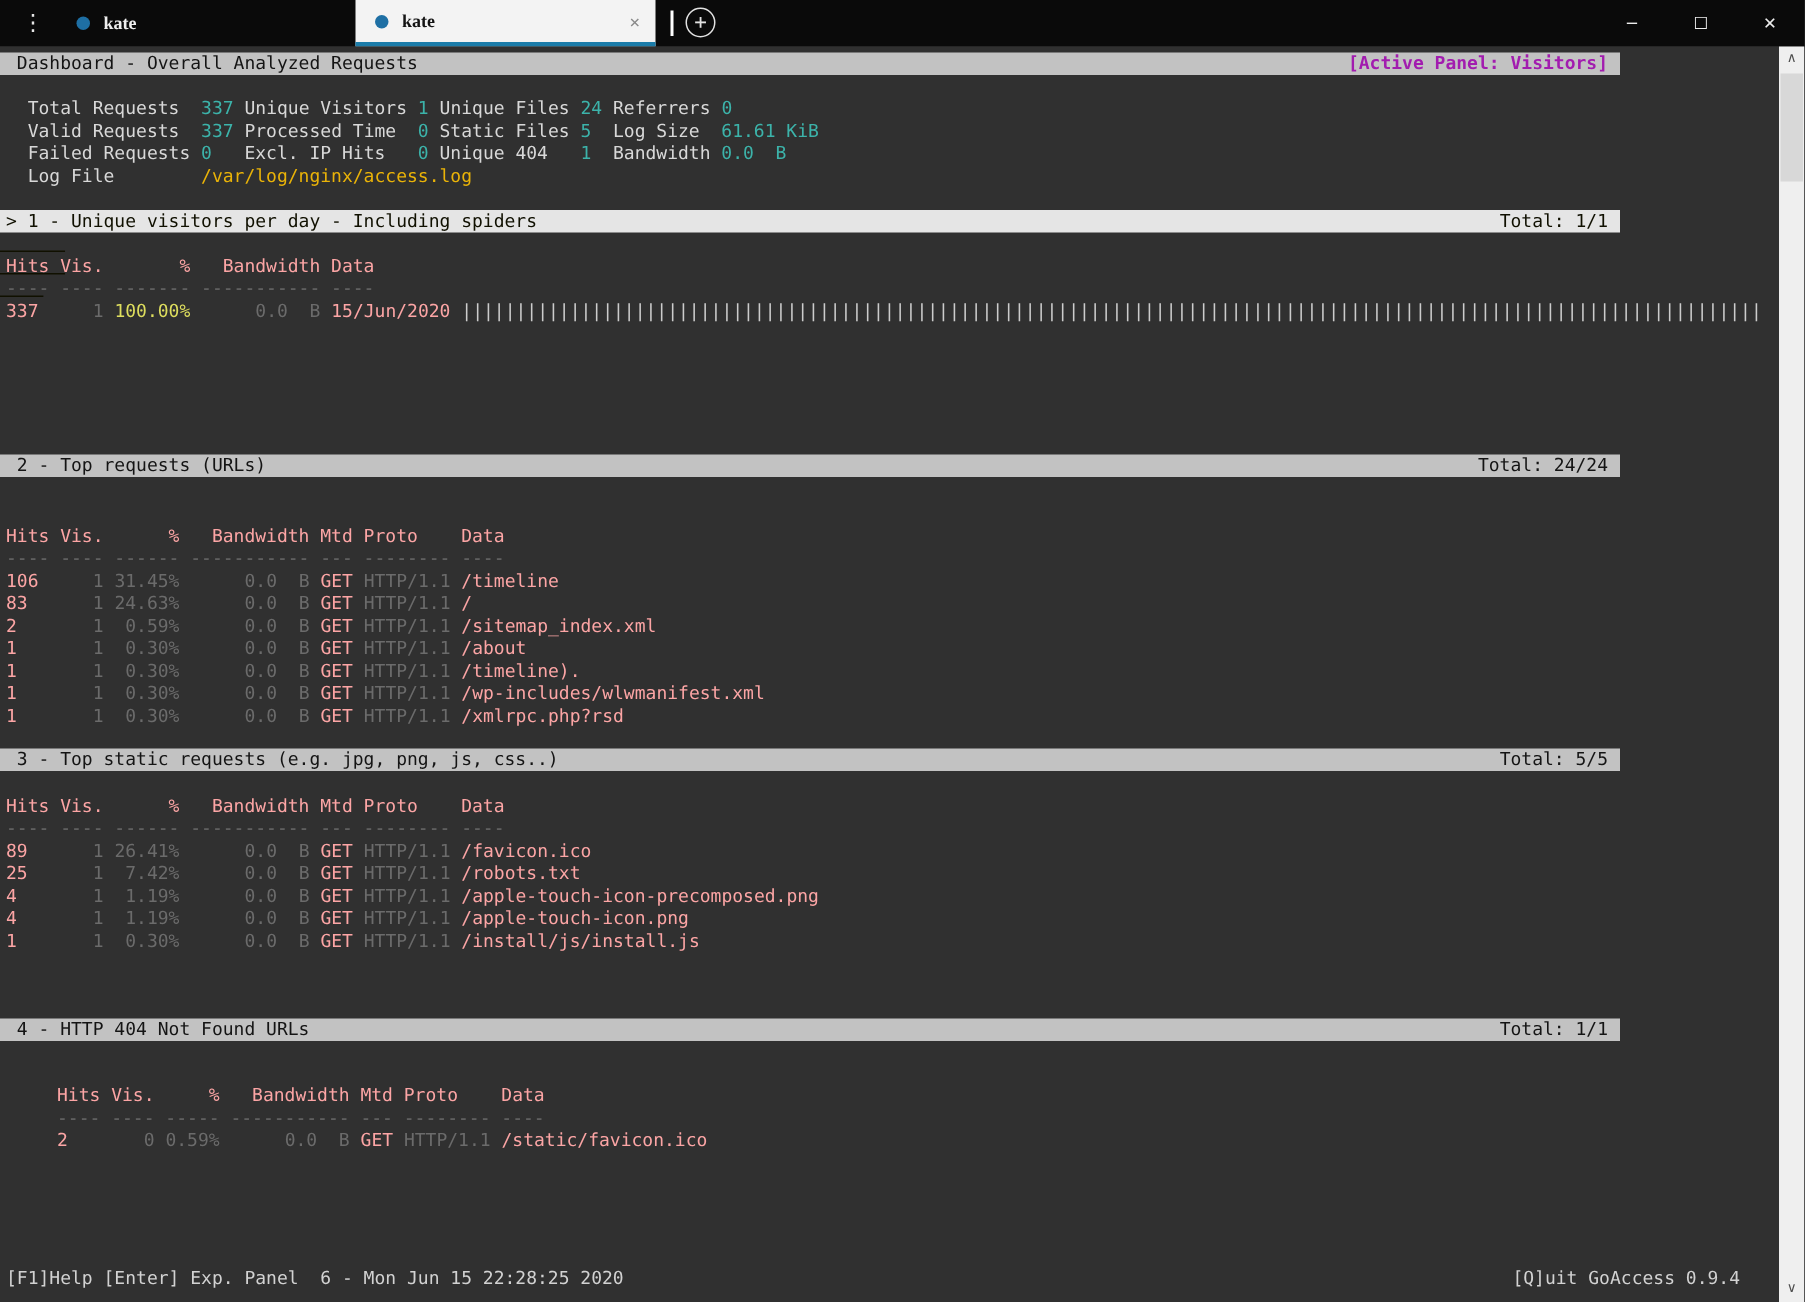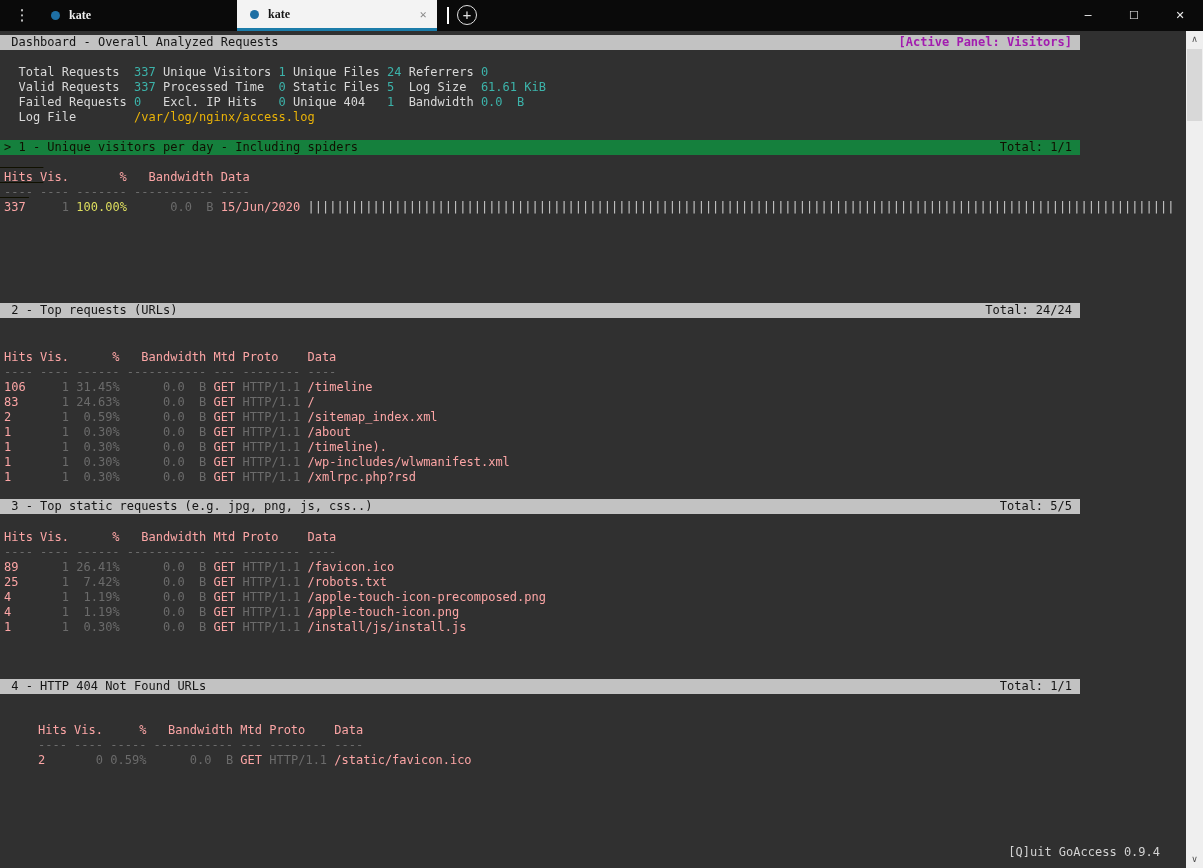--- a/index.html
+++ b/index.html
@@ -31,21 +31,21 @@
   
   .screen { position:absolute; left:0; top:31px; width:1186px; height:837px;
             background:#303030; overflow:hidden; font-size:12px; line-height:15px; color:#d6d6d6; }
   .screen pre { font-family:"DejaVu Sans Mono", monospace; font-size:12px; line-height:15px;
                 white-space:pre; }
 
   .hbar { position:absolute; left:0; width:1080px; height:15px; white-space:pre; }
   .hbar .lt { position:absolute; left:4px; top:0; white-space:pre; }
   .hbar .rt { position:absolute; right:8px; top:0; white-space:pre; }
   .bar-gray   { background:#c2c2c2; color:#141414; }
-  .bar-active { background:#15803d; color:#101000;text-decoration:underline; }
+  .bar-active { background:#e5e5e5; color:#101000;text-decoration:underline; }
   .blue-text  { color:#a21caf;font-weight:bold; }
 
   .abs { position:absolute; left:4px; }
 
   .c-w  { color:#fca5a5; }   
   .c-d  { color:#6b6b6b; }   
   .c-y  { color:#dede5e; }   
   .c-b  { color:#cccccc; }   
   .s-l  { color:#d8d8d8; }   
   .s-v  { color:#3cb3aa; }   
@@ -153,20 +153,21 @@
 
     <div class="hbar bar-gray" style="top:648px;">
       <span class="lt"> 4 - HTTP 404 Not Found URLs</span>
       <span class="rt">Total: 1/1</span>
     </div>
     <pre class="abs" style="top:692px;margin-left:34px;"><span class="c-w">Hits Vis.     %   Bandwidth Mtd Proto    Data</span>
 <span class="c-d">---- ---- ----- ----------- --- -------- ----</span>
 <span class="c-w">2   </span> <span class="c-d">   0</span> <span class="c-d">0.59%</span> <span class="c-d">     0.0  B</span> <span class="c-w">GET</span> <span class="c-d">HTTP/1.1</span> <span class="c-w">/static/favicon.ico</span></pre>
 
     <div class="statusline">
+      <span class="lt">[F1]Help [Enter] Exp. Panel  6 - Mon Jun 15 22:28:25 2020</span>
       <span class="rt">[Q]uit GoAccess 0.9.4</span>
     </div>
   </div>
 
   <div class="scrollbar">
     <div class="sb-btn sb-up">
       <span>∧</span>
     </div>
     <div class="sb-thumb"></div>
     <div class="sb-btn sb-down">

